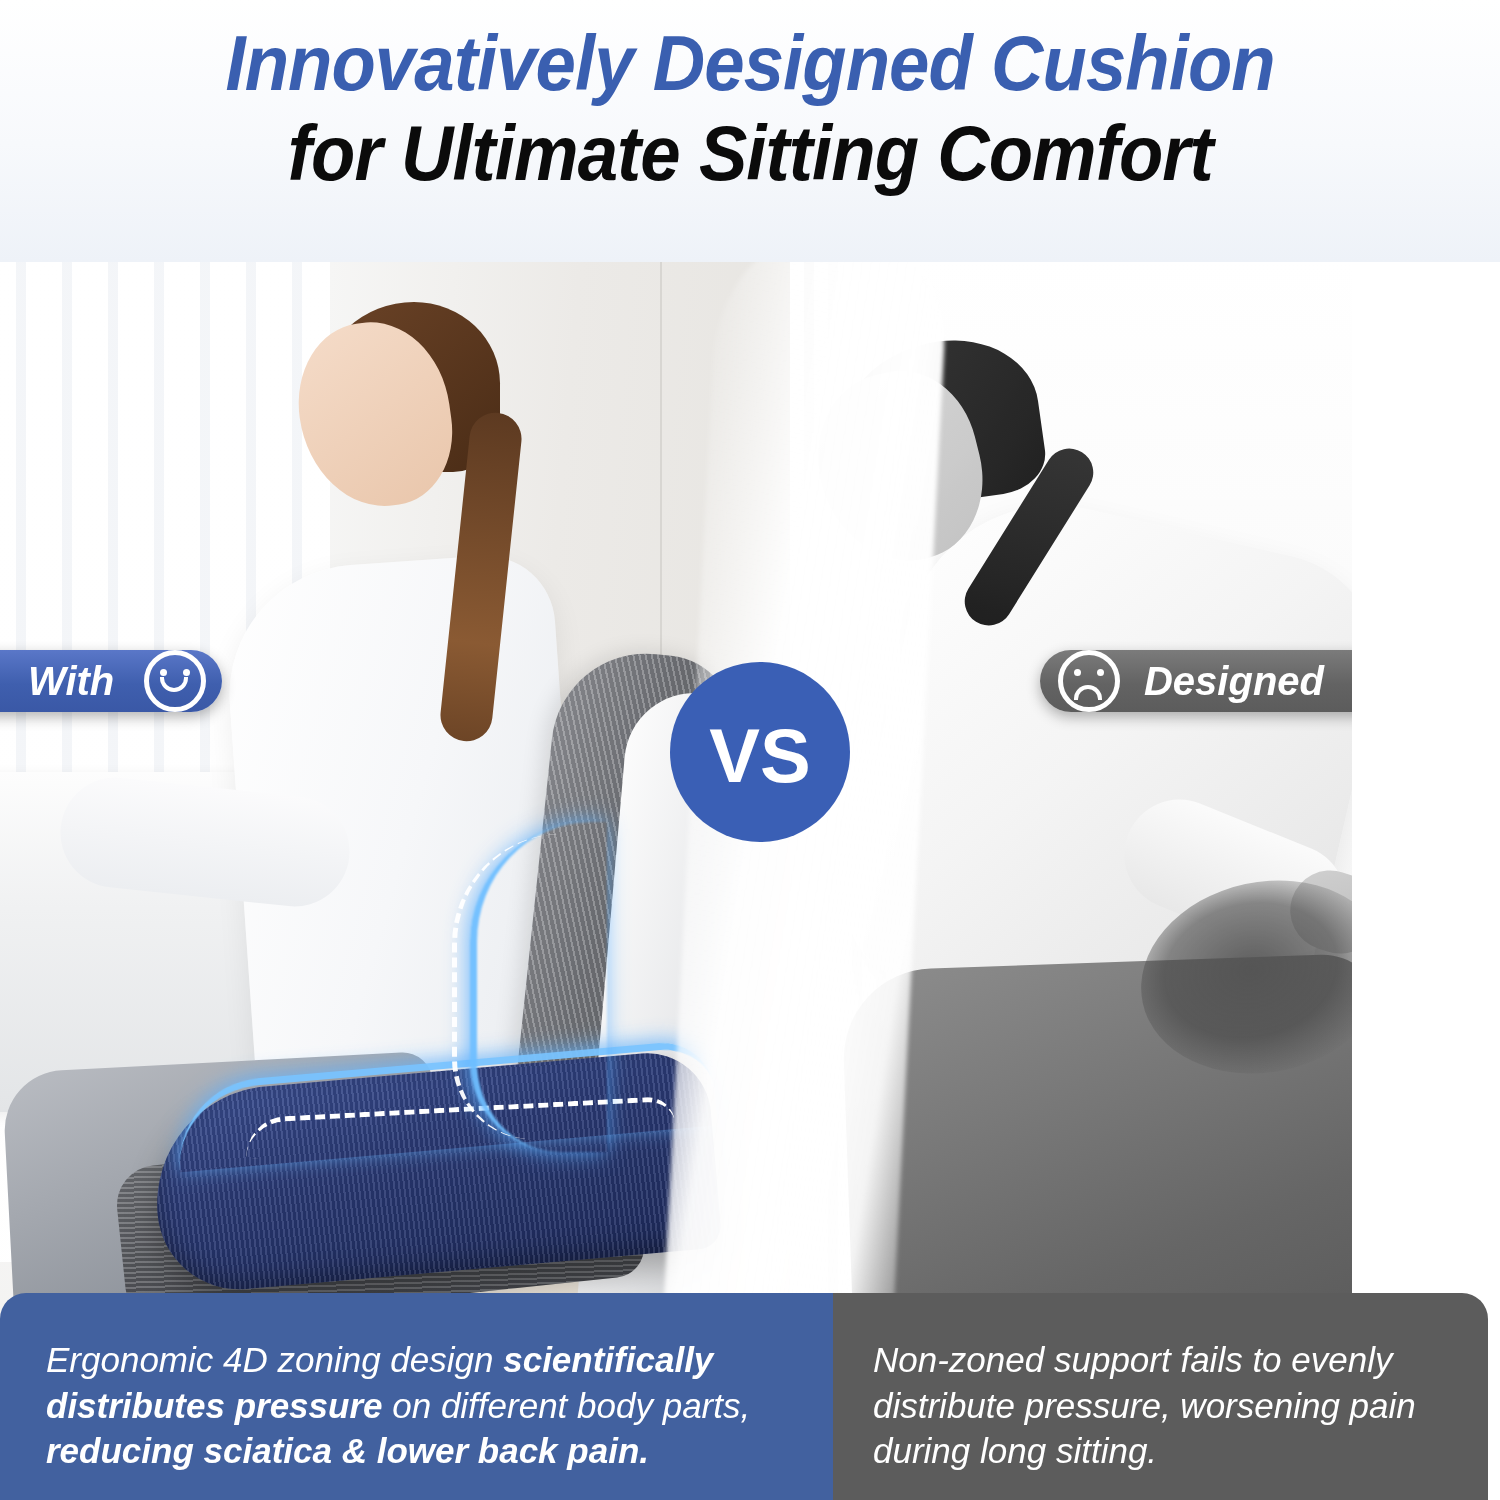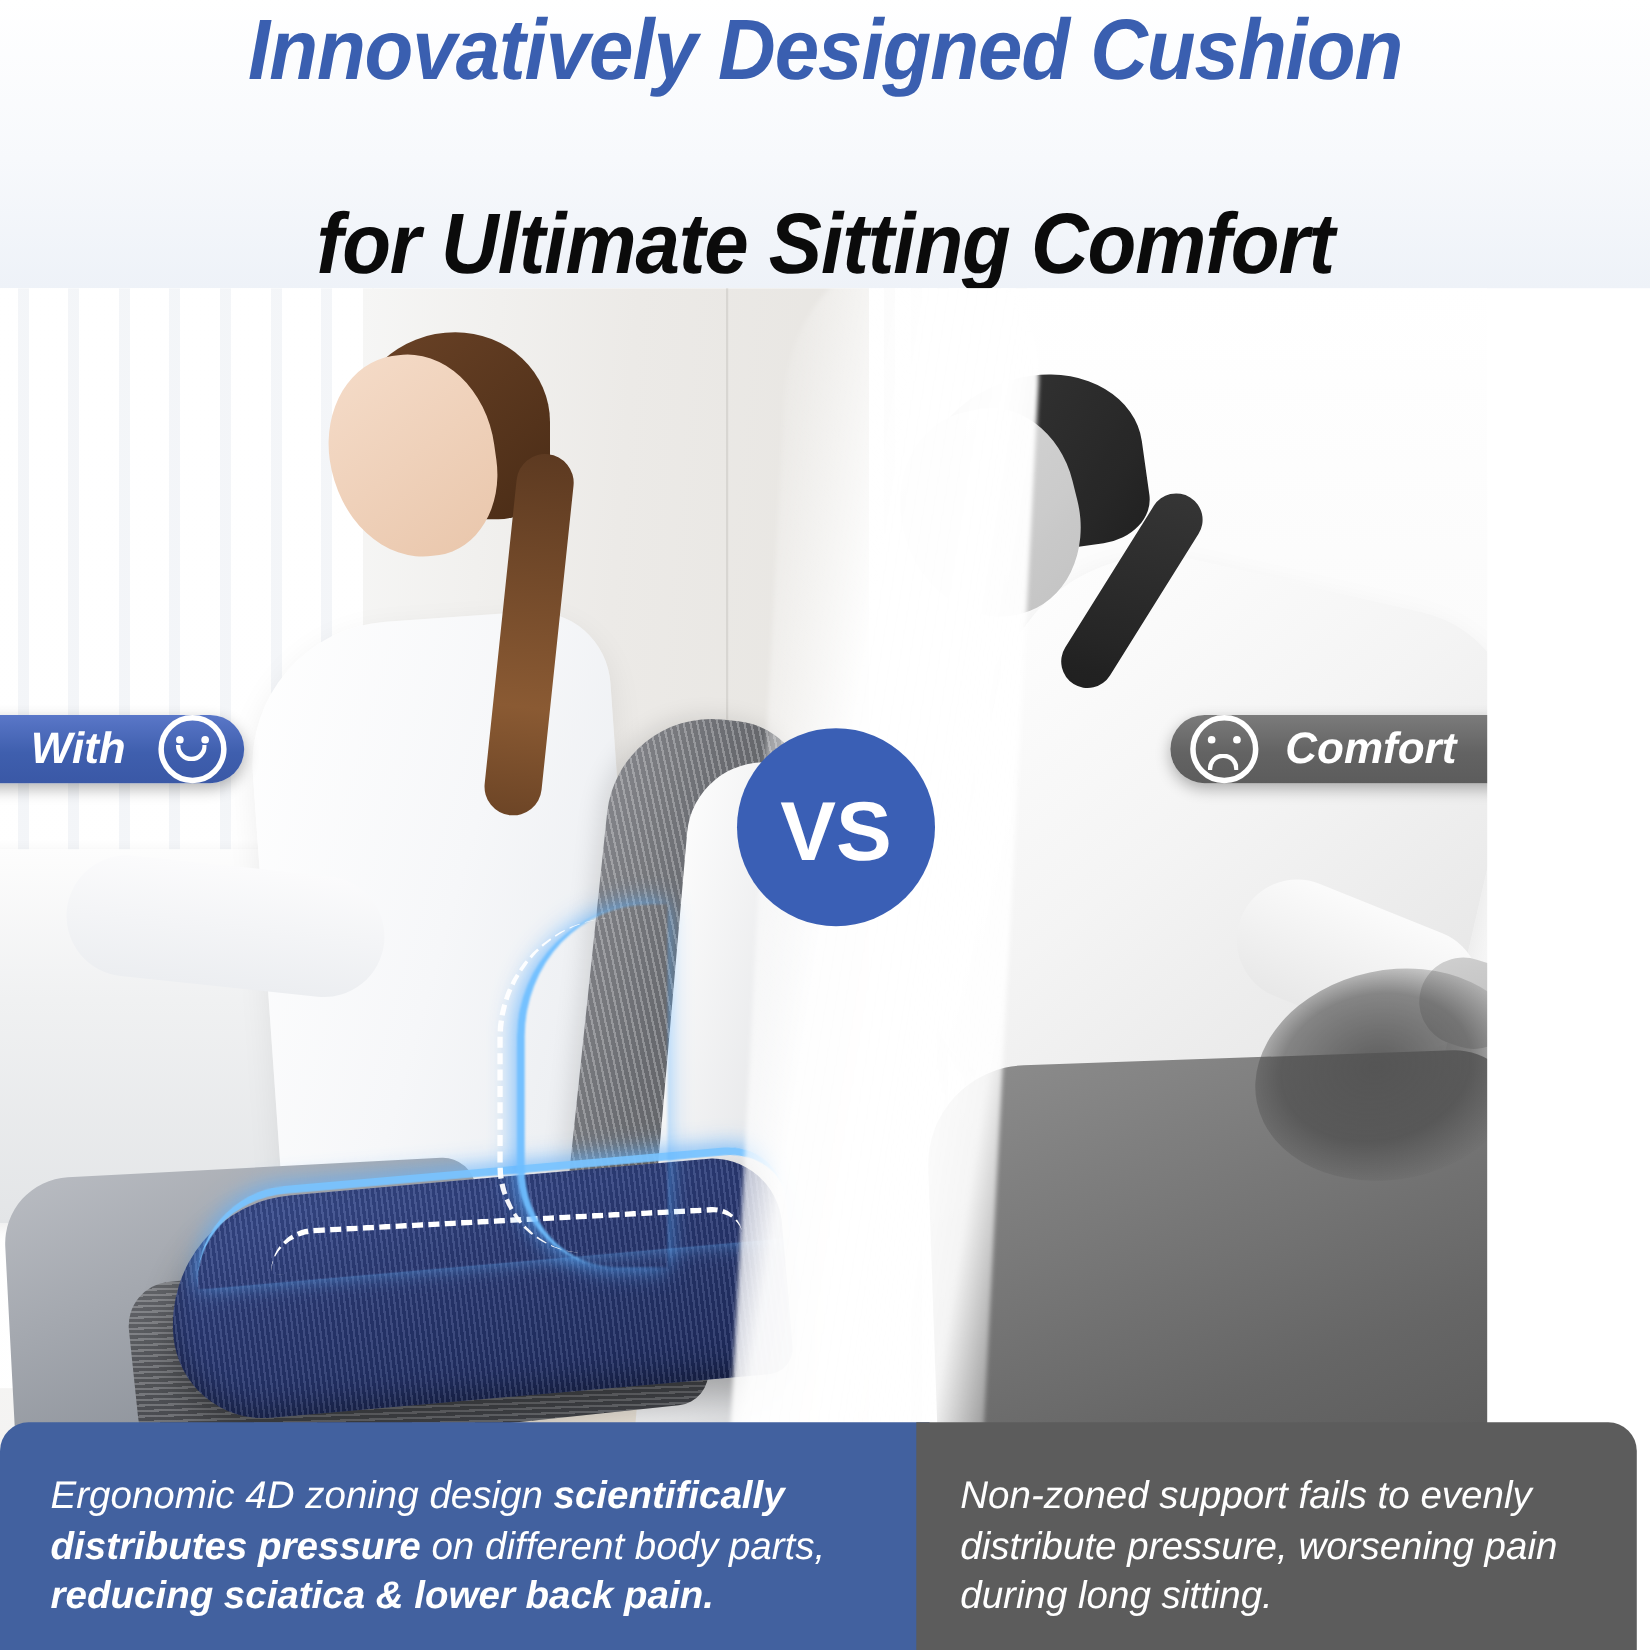--- a/index.html
+++ b/index.html
@@ -7,22 +7,22 @@
     width:1500px;height:1500px;overflow:hidden;
     font-family:"Liberation Sans", sans-serif;
     background:#ffffff;
   }
   .poster{position:relative;width:1500px;height:1500px;overflow:hidden;background:#fff;}
 
   
   .headline{
     position:absolute;left:0;top:0;width:1500px;height:262px;
     background:linear-gradient(180deg,#ffffff 0%,#f7f9fc 55%,#eef2f8 100%);
-    display:flex;flex-direction:column;align-items:center;justify-content:space-between;
-    box-sizing:border-box;padding-top:6px;
+    display:flex;flex-direction:column;align-items:center;justify-content:flex-start;
+    box-sizing:border-box;padding-top:24px;
   }
   .headline .l1{
     font-size:78px;font-weight:bold;font-style:italic;letter-spacing:-1px;
     color:#3a5fb0;line-height:1.02;white-space:nowrap;
     transform:scaleX(0.93);
   }
   .headline .l2{
     font-size:78px;font-weight:bold;font-style:italic;letter-spacing:-1px;
     color:#0b0b0b;line-height:1.02;white-space:nowrap;margin-top:10px;
     transform:scaleX(0.93);
@@ -255,21 +255,21 @@
           <b></b>
         </span>
     </div>
 
     <div class="badge badge-without">
       <span class="face sad">
           <i class="l"></i>
           <i class="r"></i>
           <b></b>
         </span>
-      <span>Comfort</span>
+      <span>Designed</span>
     </div>
 
     <svg class="vs" width="190" height="190" style="position:absolute;left:665px;top:395px;">
       <circle cx="95" cy="95" r="90" fill="#3a5fb5"></circle>
       <text id="vs-text" x="95" y="125" text-anchor="middle" fill="#ffffff" font-family="Liberation Sans, sans-serif" font-size="76" font-weight="bold">VS</text>
     </svg>
 
   </div>
 
   <div class="caps">

